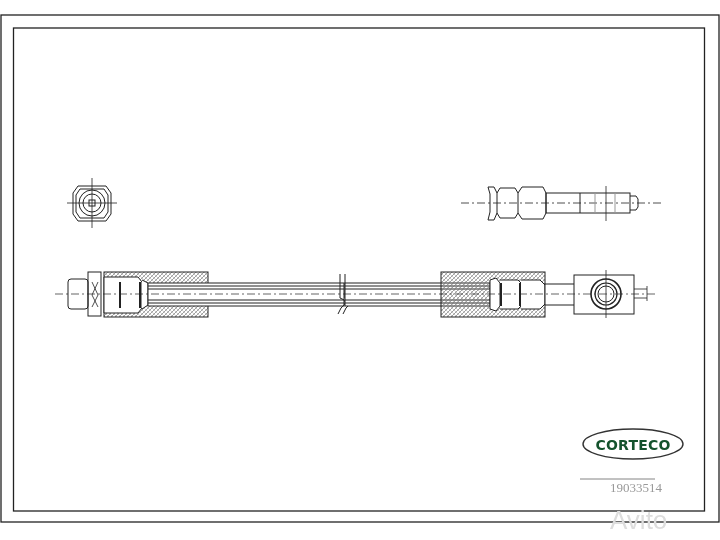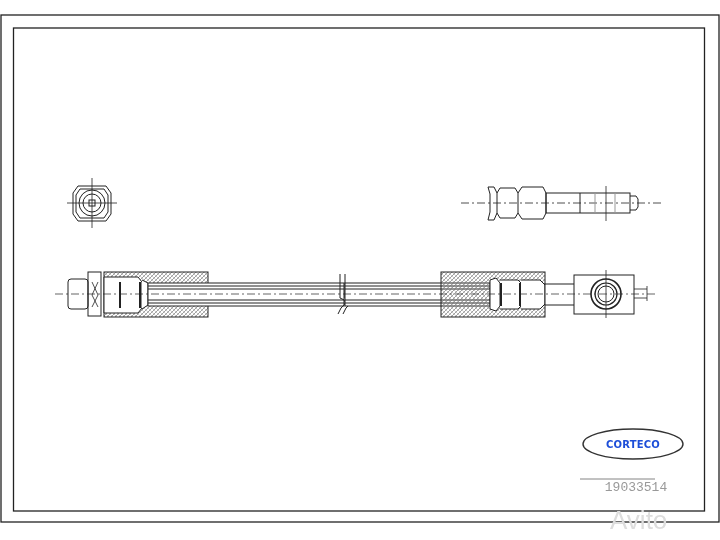--- a/index.html
+++ b/index.html
@@ -1,19 +1,19 @@
 <!DOCTYPE html>
 <html><head>
 <meta charset="utf-8">
 <style>
   html,body{margin:0;padding:0;background:#fff;}
   body{width:720px;height:540px;position:relative;overflow:hidden;font-family:"DejaVu Sans",sans-serif;}
   svg{position:absolute;left:0;top:0;}
-  .brand{position:absolute;left:583px;top:432px;width:100px;height:26px;font-family:"DejaVu Sans",sans-serif;font-size:10px;font-weight:bold;color:#1d4ed8;text-align:center;line-height:26px;letter-spacing:0.2px;}
-  .partno{position:absolute;left:586px;top:480px;width:100px;font-family:Liberation Mono, monospace;font-size:13px;color:#999;text-align:center;}
+  .brand{position:absolute;left:583px;top:432px;width:100px;height:26px;font-family:"DejaVu Sans",sans-serif;font-size:14px;font-weight:bold;color:#14532d;text-align:center;line-height:26px;letter-spacing:0.2px;}
+  .partno{position:absolute;left:586px;top:480px;width:100px;font-family:Liberation Serif, serif;font-size:13px;color:#999;text-align:center;}
   .watermark{position:absolute;left:610px;top:505px;font-family:"Liberation Sans",sans-serif;font-size:26px;font-weight:normal;color:#ddd;letter-spacing:0px;}
 </style>
 </head>
 <body>
 
 <svg width="720" height="540" viewBox="0 0 720 540">
   <defs>
     <pattern id="hatch" width="4" height="4" patternUnits="userSpaceOnUse">
       <path d="M0,4 L4,0 M-1,1 L1,-1 M3,5 L5,3" stroke="#777" stroke-width="0.7"></path>
       <path d="M0,0 L4,4" stroke="#999" stroke-width="0.5"></path>

